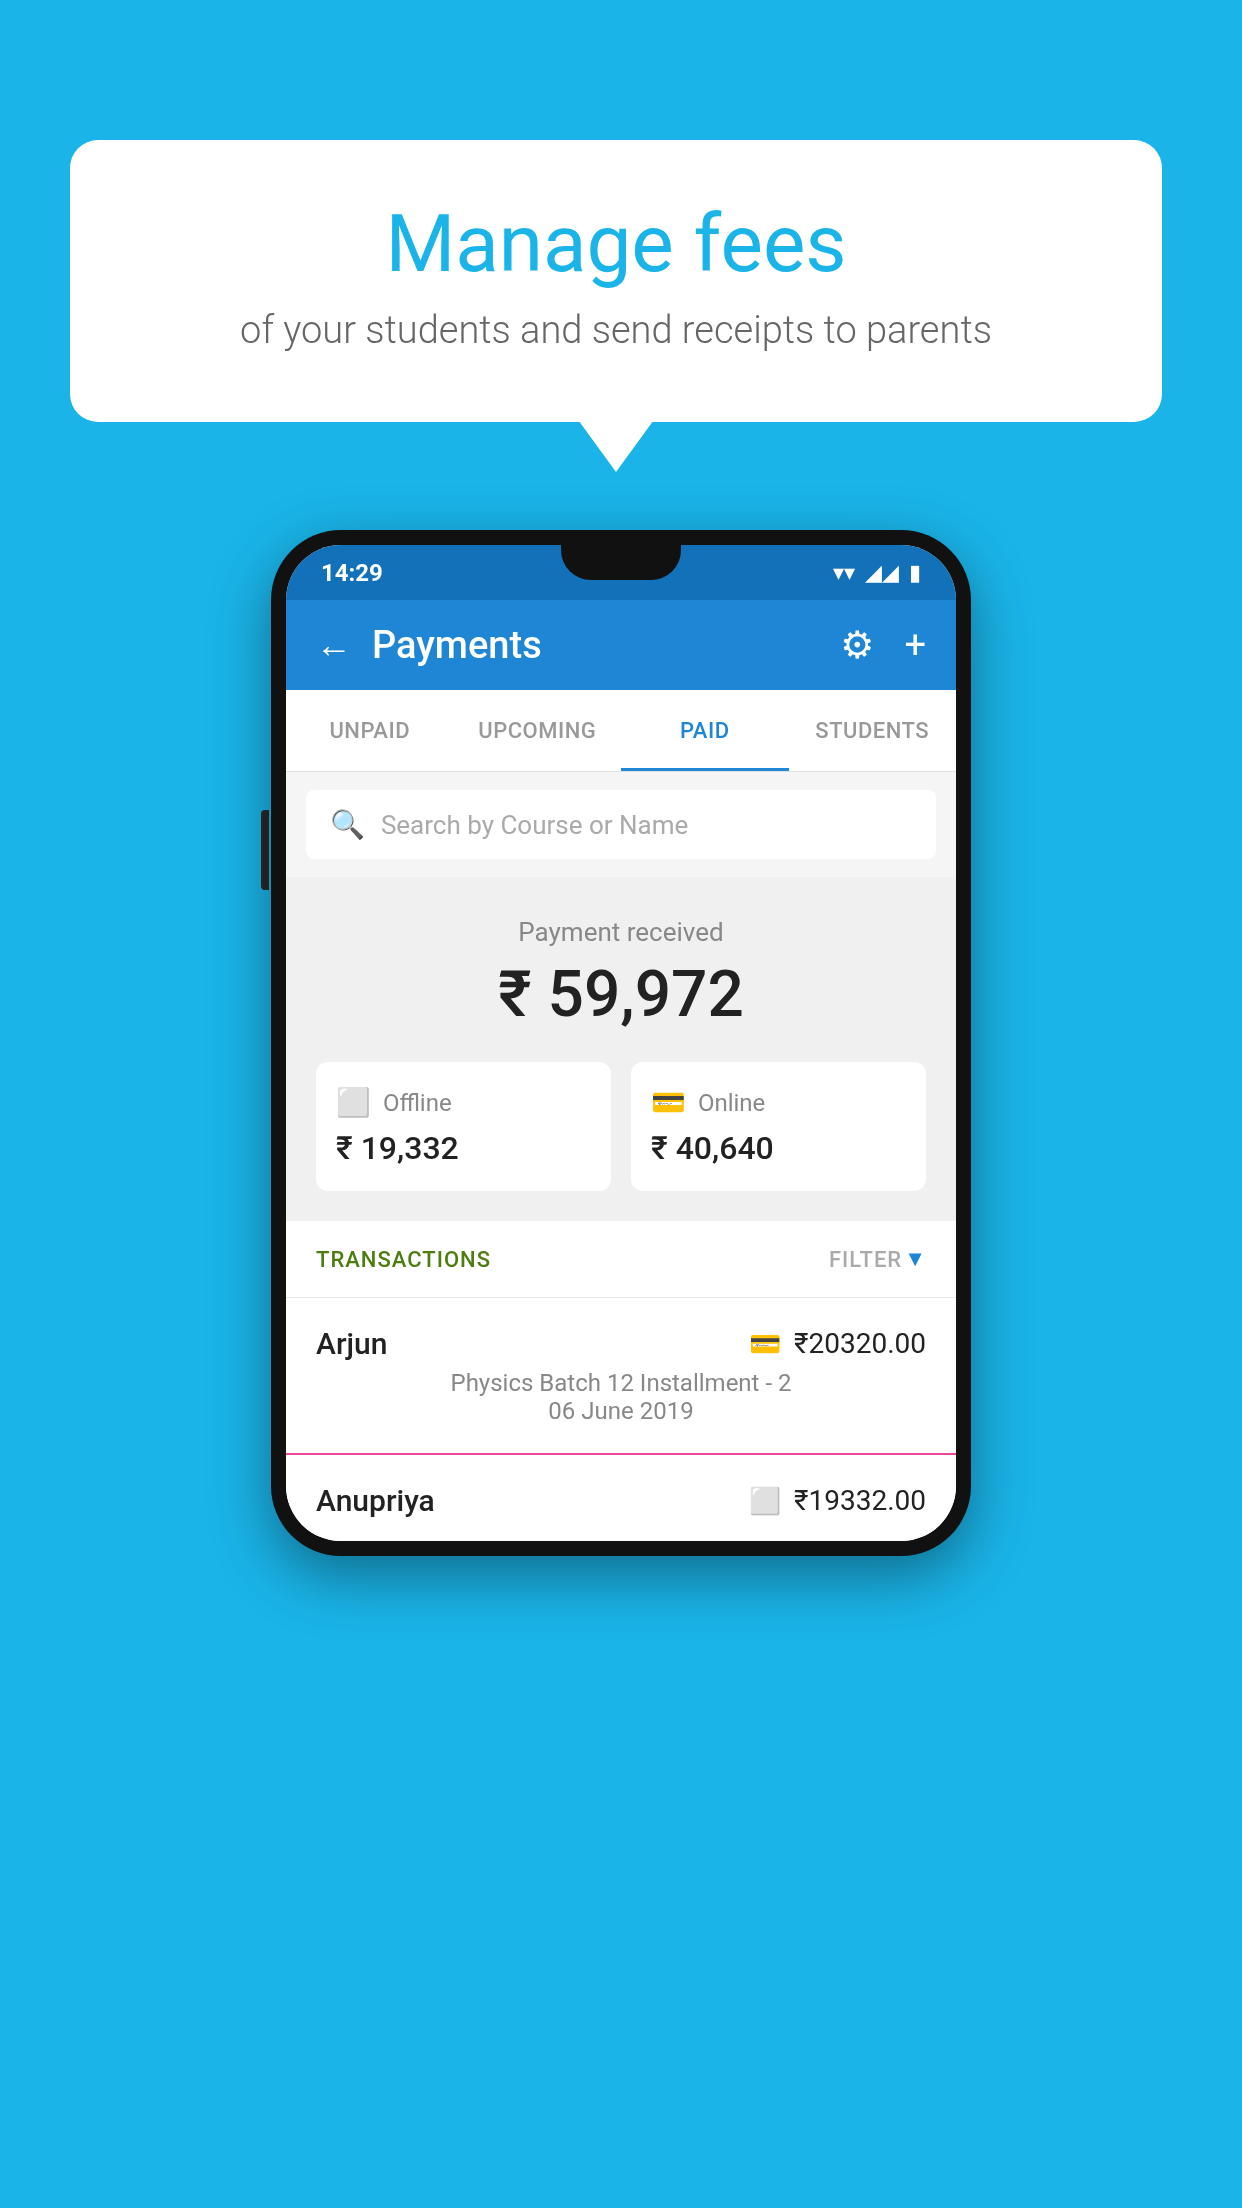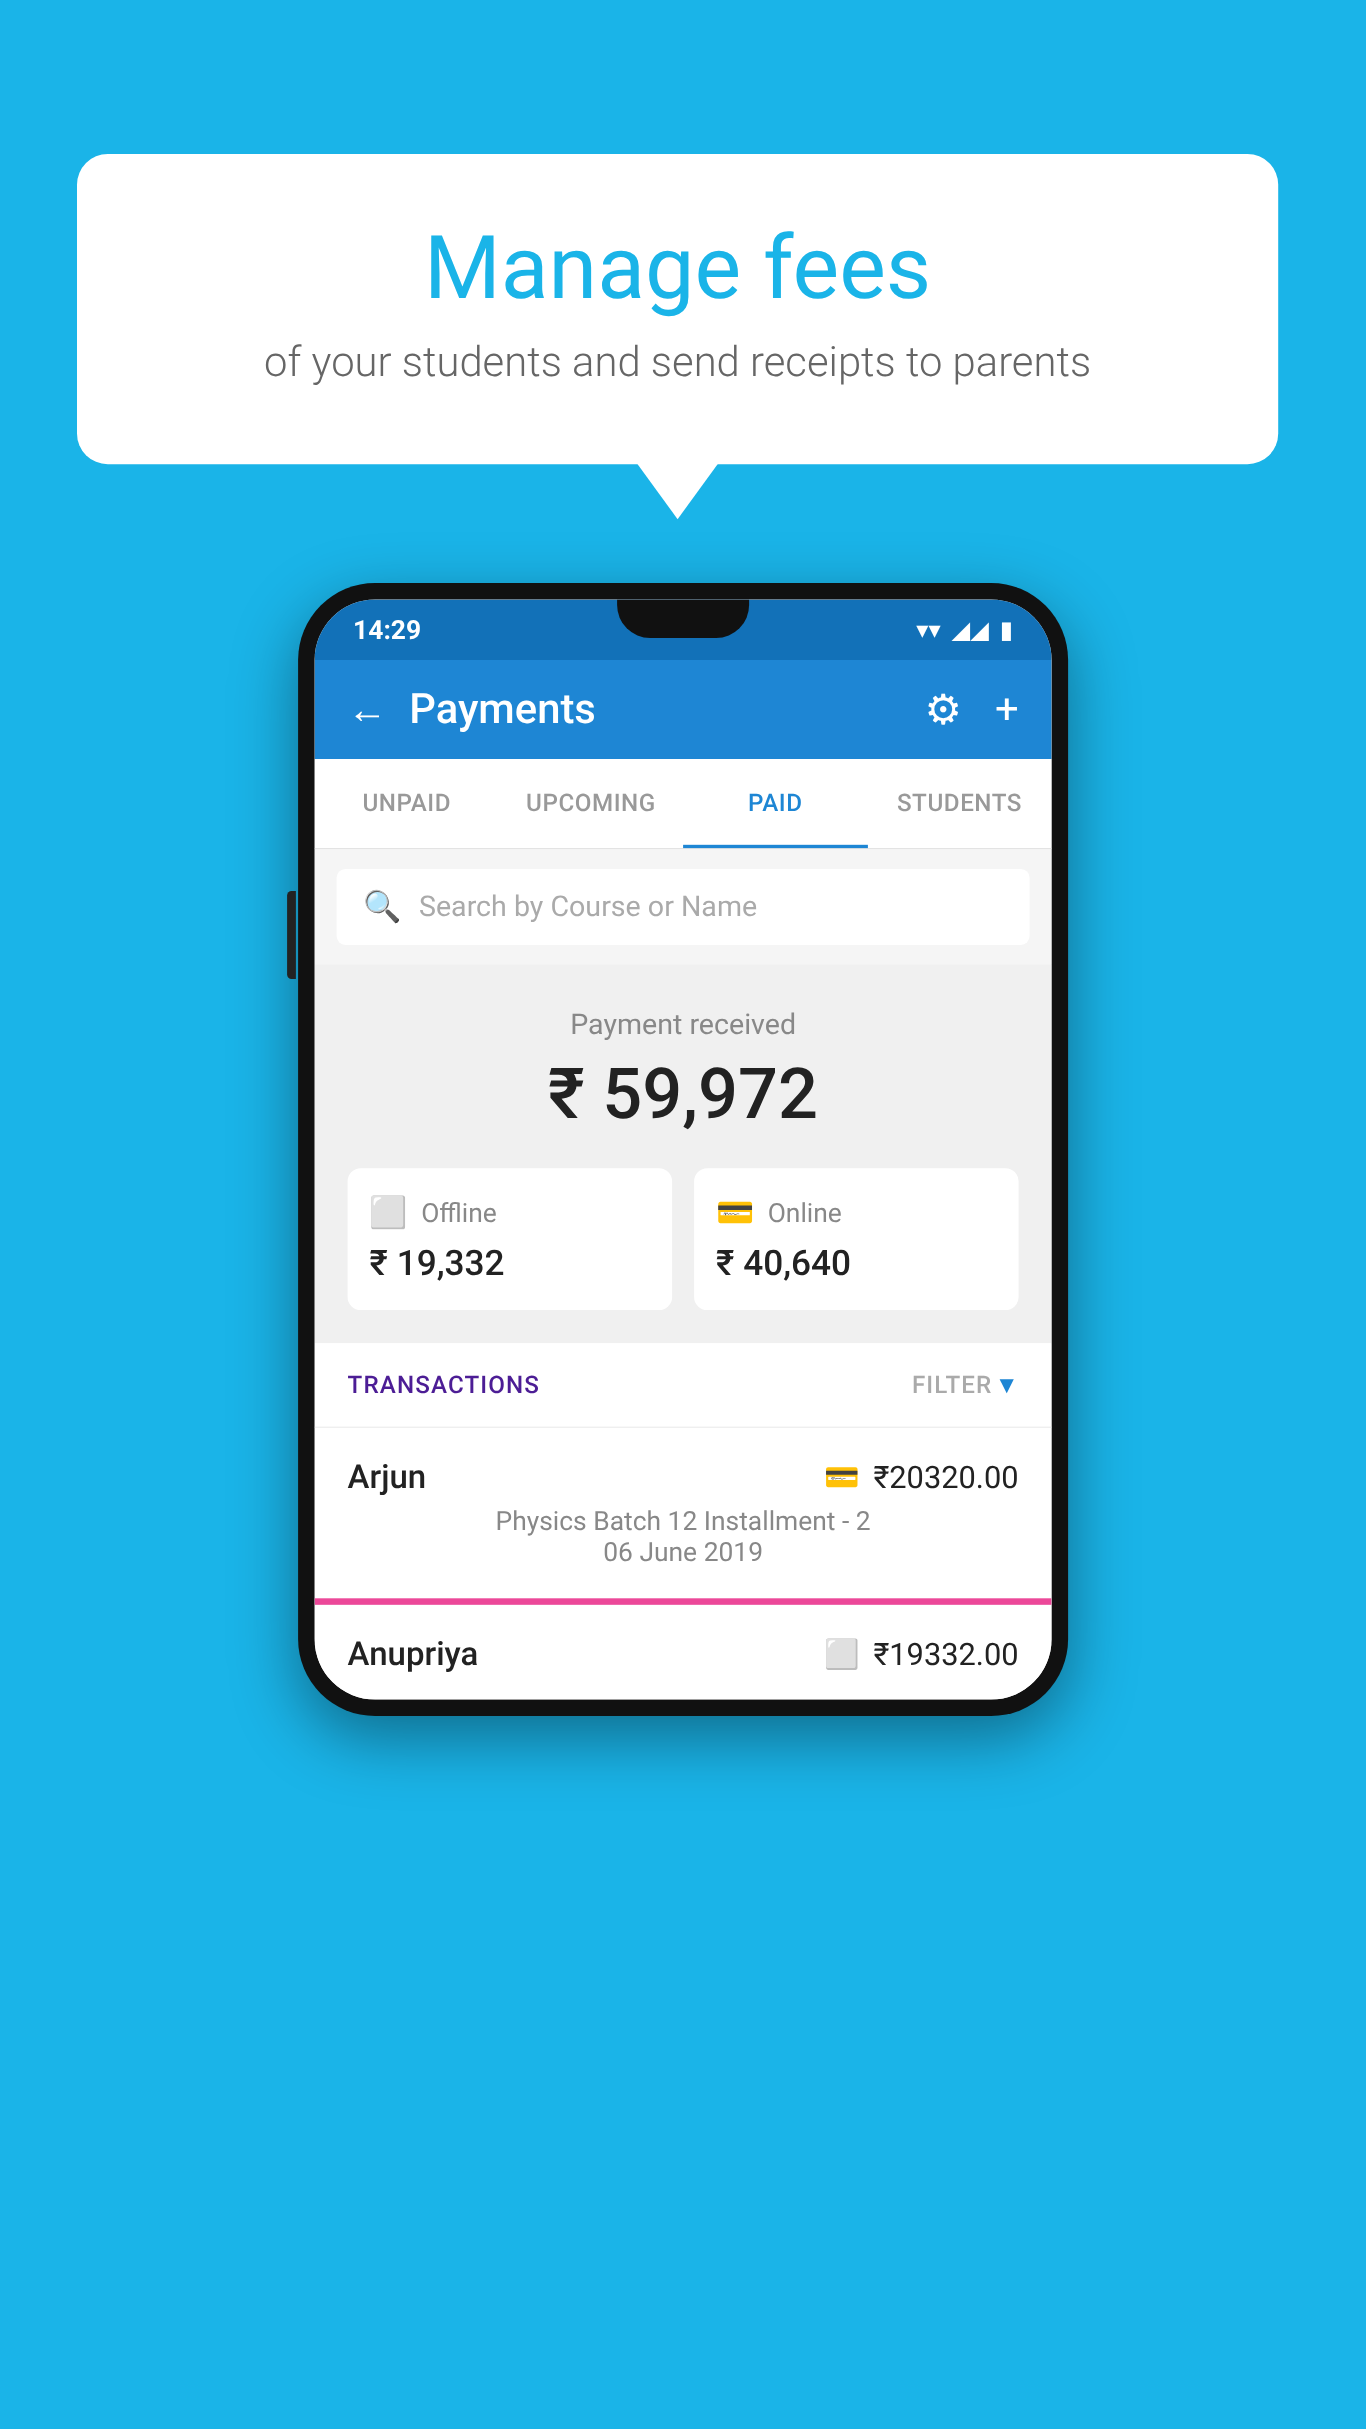--- a/index.html
+++ b/index.html
@@ -287,21 +287,21 @@
       background: white;
       padding: 25px 30px;
       display: flex;
       justify-content: space-between;
       align-items: center;
       border-bottom: 1px solid #e8e8e8;
     }
 
     .transactions-label {
       font-size: 22px;
-      color: #4c1d95;
+      color: #4d7c0f;
       letter-spacing: 1px;
       font-weight: 500;
     }
 
     .filter-area {
       display: flex;
       align-items: center;
       gap: 2px;
     }
 
@@ -314,21 +314,21 @@
 
     .filter-icon {
       color: #1e86d4;
       font-size: 22px;
     }
 
     
     .transaction-row {
       background: white;
       padding: 28px 30px;
-      border-bottom: 6px solid #ec4899;
+      border-bottom: 2px solid #ec4899;
     }
 
     .transaction-top {
       display: flex;
       justify-content: space-between;
       align-items: center;
       margin-bottom: 8px;
     }
 
     .student-name {

